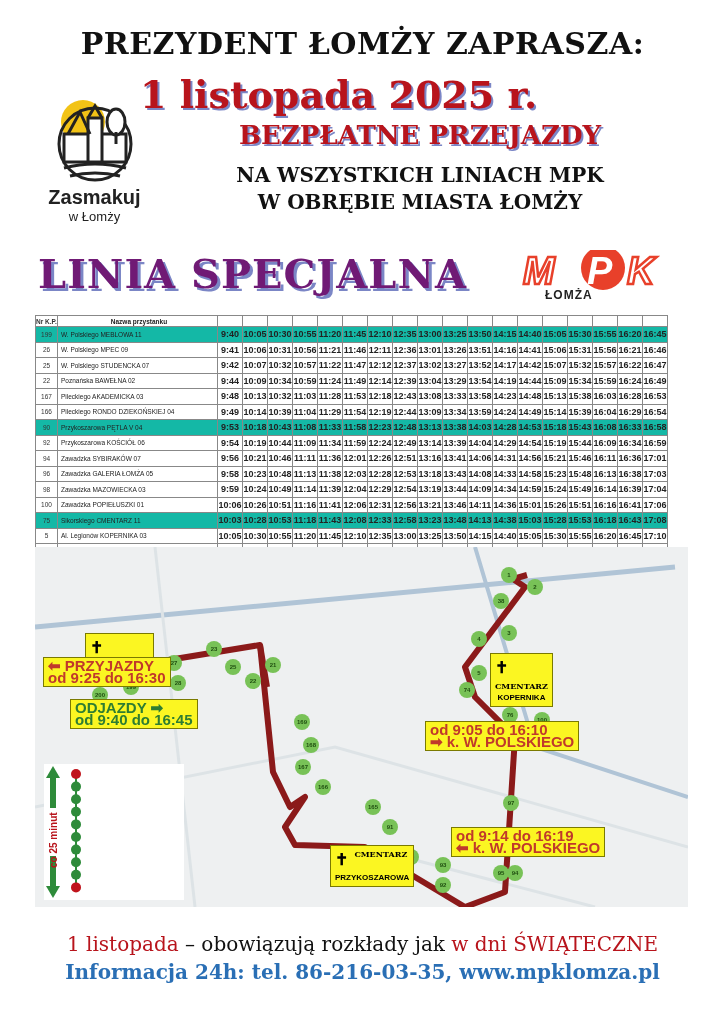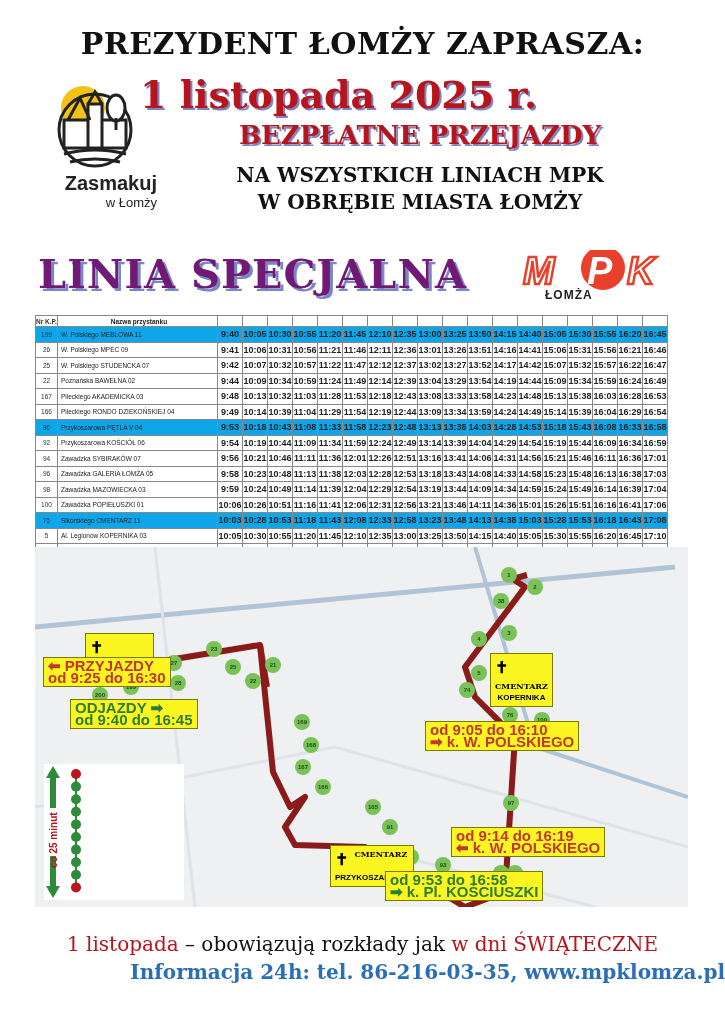--- a/index.html
+++ b/index.html
@@ -3,43 +3,43 @@
 <meta charset="utf-8">
 <style>
 *{box-sizing:border-box;margin:0;padding:0}
 body{width:725px;height:1024px;background:#fff;font-family:"Liberation Sans",sans-serif;position:relative;overflow:hidden}
 .serif{font-family:"DejaVu Serif","Liberation Serif",serif}
 #h1{position:absolute;top:26px;left:0;width:725px;text-align:center;font-size:30px;font-weight:bold;color:#111;letter-spacing:0.5px}
 #h2{position:absolute;top:72px;left:140px;width:560px;text-align:left;font-size:38px;font-weight:bold;color:#b8141c;text-shadow:2px 2px 0 #7b86c6}
 #h3{position:absolute;top:120px;left:140px;width:560px;text-align:center;font-size:26px;font-weight:bold;color:#b8141c;text-shadow:2px 2px 0 #7b86c6}
 #h4{position:absolute;top:163px;left:140px;width:560px;text-align:center;font-size:20px;font-weight:bold;color:#111}
 #h5{position:absolute;top:190px;left:140px;width:560px;text-align:center;font-size:20px;font-weight:bold;color:#111}
-#logo{position:absolute;left:32px;top:78px;width:125px;height:150px;text-align:right}
+#logo{position:absolute;left:32px;top:92px;width:125px;height:150px;text-align:center}
 #logo svg{display:block;margin:0 auto}
 #logo .t1{font-size:20px;color:#222;margin-top:2px;font-weight:bold}
 #logo .t2{font-size:13px;color:#222}
 #linia{position:absolute;left:38px;top:250px;font-size:40px;font-weight:bold;color:#701a75;text-shadow:3px 3px 0 #7b86c6;letter-spacing:1px}
 #mpk{position:absolute;left:515px;top:250px;width:170px;height:52px}
 #mpk .lt{position:absolute;left:30px;top:38px;font-size:12px;font-weight:bold;color:#222;letter-spacing:1px}
 table{position:absolute;left:35px;top:315px;border-collapse:collapse;font-size:7px}
 td{border:1px solid #888;height:15.5px;text-align:center;padding:0}
 td.nr{width:22px;color:#333;font-size:6.5px}
 td.nm{width:160px;text-align:left;padding-left:3px;font-size:6.5px;color:#222}
 td.t{width:25px;font-size:9px;font-weight:bold;color:#222}
 tr.hd td{height:11px;font-weight:bold;font-size:6.5px}
-tr.yel td{background:#0ea5e9}
+tr.yel td{background:#14b8a6}
 tr.pnk td{background:#fbe6d7}
 #map{position:absolute;left:35px;top:547px;width:653px;height:360px;background:#eef0f1;overflow:hidden}
 .lbox{position:absolute;background:#fbf622;border:1.5px solid #7a7a00;font-weight:bold;font-size:15px;line-height:12px;padding:2px 4px}
 .stop{position:absolute;width:16px;height:16px;border-radius:50%;background:#78c257;color:#1f4d10;font-size:6px;font-weight:bold;text-align:center;line-height:16px}
 #legend{position:absolute;left:44px;top:764px;width:140px;height:136px;background:#fff;font-size:9px;font-weight:bold;line-height:12.4px}
 #legend .ls{position:absolute;left:40px;top:5px}
 #bot1{position:absolute;top:932px;width:725px;text-align:center;font-size:20px;font-weight:normal;color:#111}
 #bot1 .r{color:#b8141c}
-#bot2{position:absolute;top:960px;width:725px;text-align:right;font-size:20px;font-weight:bold;color:#2a6fb5}
+#bot2{position:absolute;top:960px;width:725px;text-align:center;font-size:20px;font-weight:bold;color:#2a6fb5}
 </style>
 </head>
 <body>
 
 <div id="h1" class="serif">PREZYDENT ŁOMŻY ZAPRASZA:</div>
 
 <div id="logo">
   <svg width="90" height="92" viewBox="0 0 90 92">
     <circle cx="33" cy="30" r="22" fill="#f2c316"></circle>
     <circle cx="45" cy="52" r="36" fill="none" stroke="#222" stroke-width="3"></circle>
@@ -519,24 +519,20 @@
   </div>
   <div class="lbox" style="left:416px;top:280px;color:#c0392b">
     <div>od 9:14 do 16:19</div>
     <div><span>⬅ </span><span>k. W. POLSKIEGO</span></div>
   </div>
   <div class="lbox" style="left:295px;top:298px;font-size:8px;text-align:center">
     <span style="float:left;font-size:16px;line-height:24px;margin-right:4px">✝</span>
     <div class="serif">CMENTARZ</div>
     <div>PRZYKOSZAROWA</div>
   </div>
-  <div class="lbox" style="left:350px;top:324px;color:#2e7d32">
-    <div>od 9:53 do 16:58</div>
-    <div><span>➡ </span><span>k. Pl. KOŚCIUSZKI</span></div>
-  </div>
 </div>
 
 <div id="legend">
   <svg width="40" height="136" style="position:absolute;left:0;top:0">
     <polygon points="9,2 2,14 16,14" fill="#2e8b3a"></polygon>
     <rect x="6" y="14" width="6" height="30" fill="#2e8b3a"></rect>
     <rect x="6" y="92" width="6" height="30" fill="#2e8b3a"></rect>
     <polygon points="9,134 2,122 16,122" fill="#2e8b3a"></polygon>
     <text x="13" y="104" transform="rotate(-90 13 104)" font-family="Liberation Sans, sans-serif" font-size="10" font-weight="bold" fill="#b8141c">co 25 minut</text>
     <line x1="32" y1="10" x2="32" y2="124" stroke="#2e8b3a" stroke-width="2"></line>

